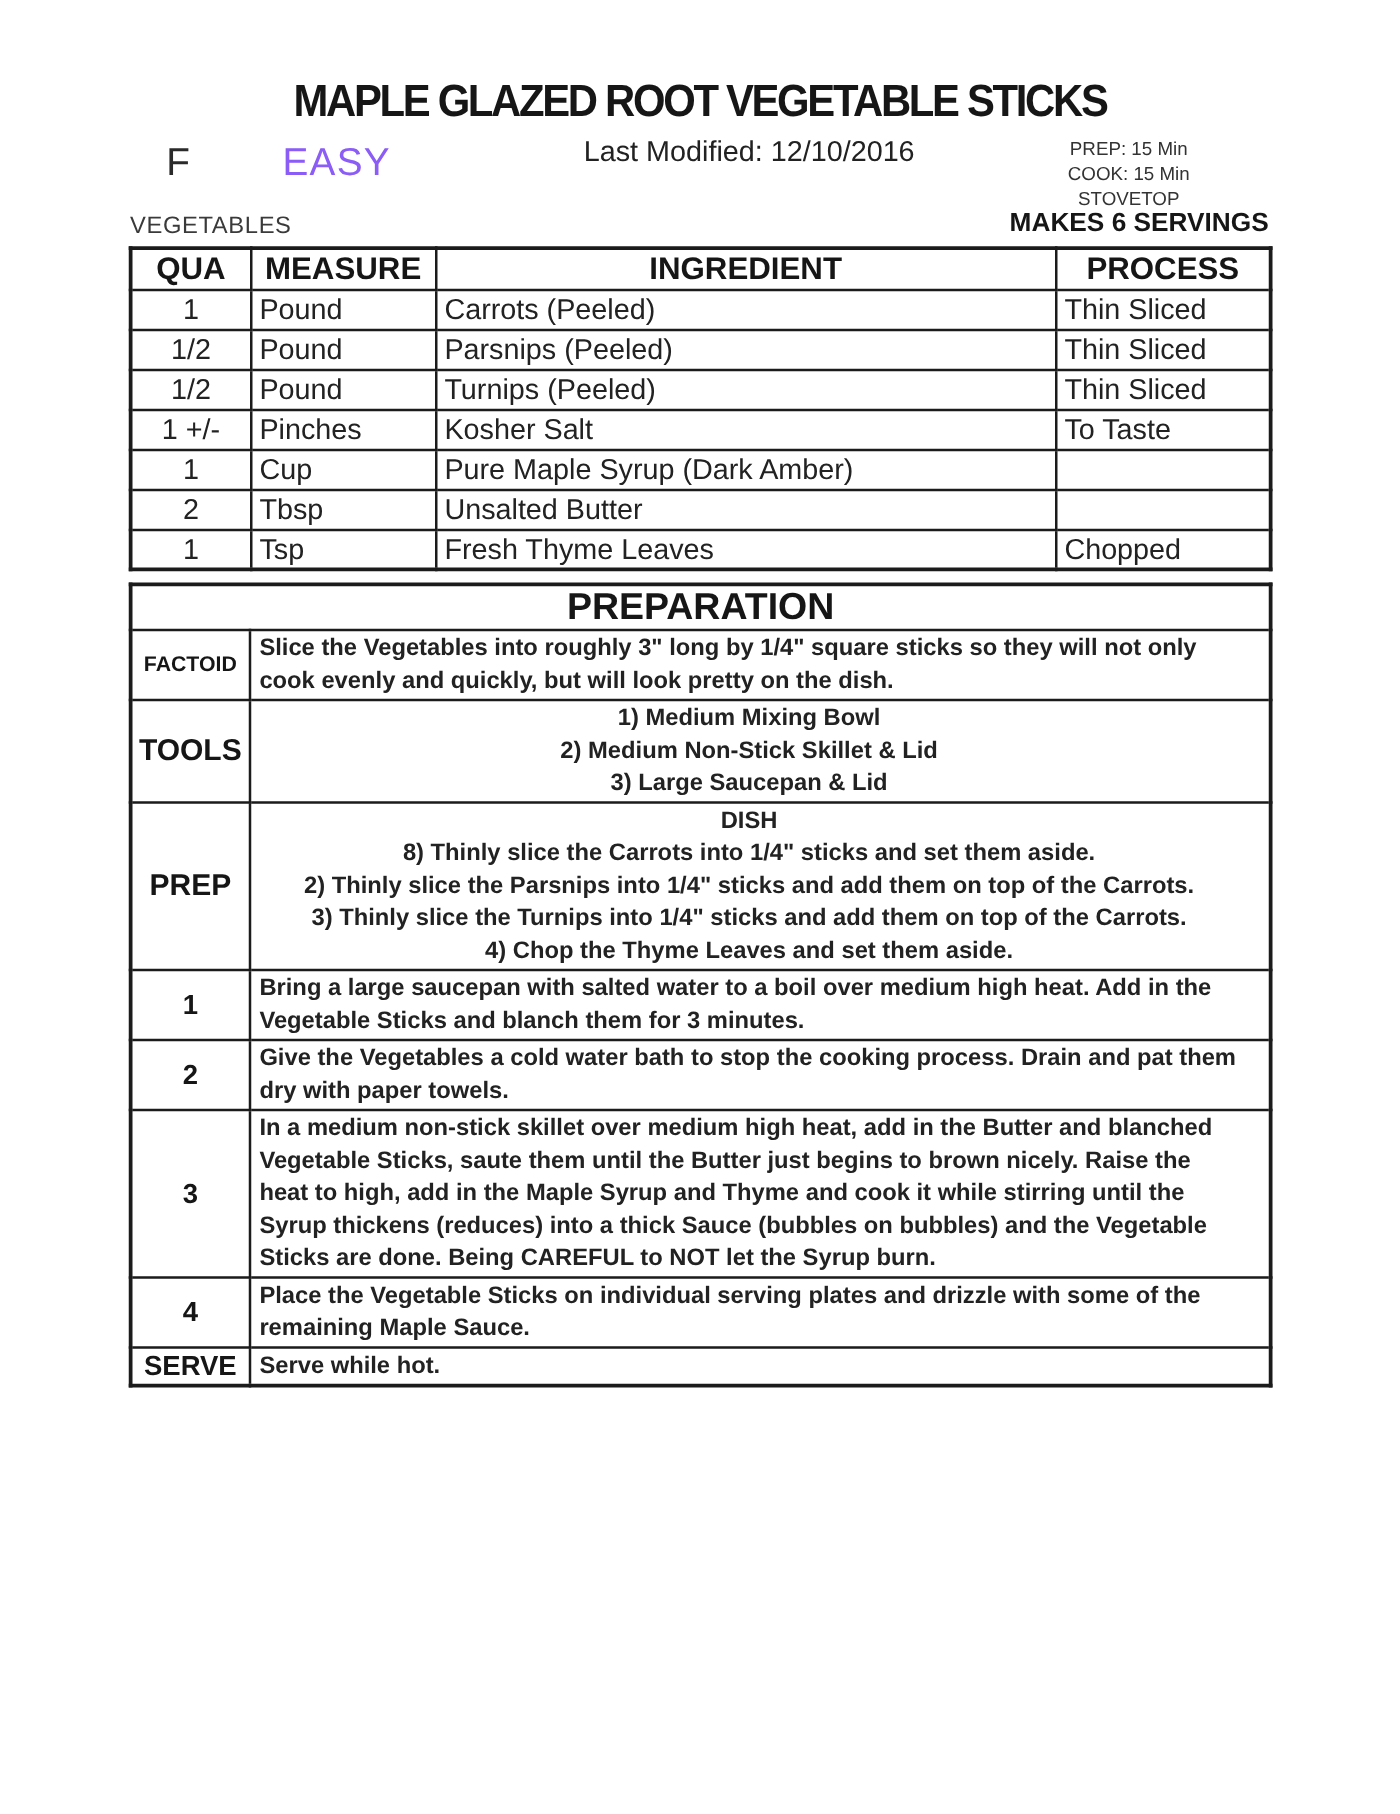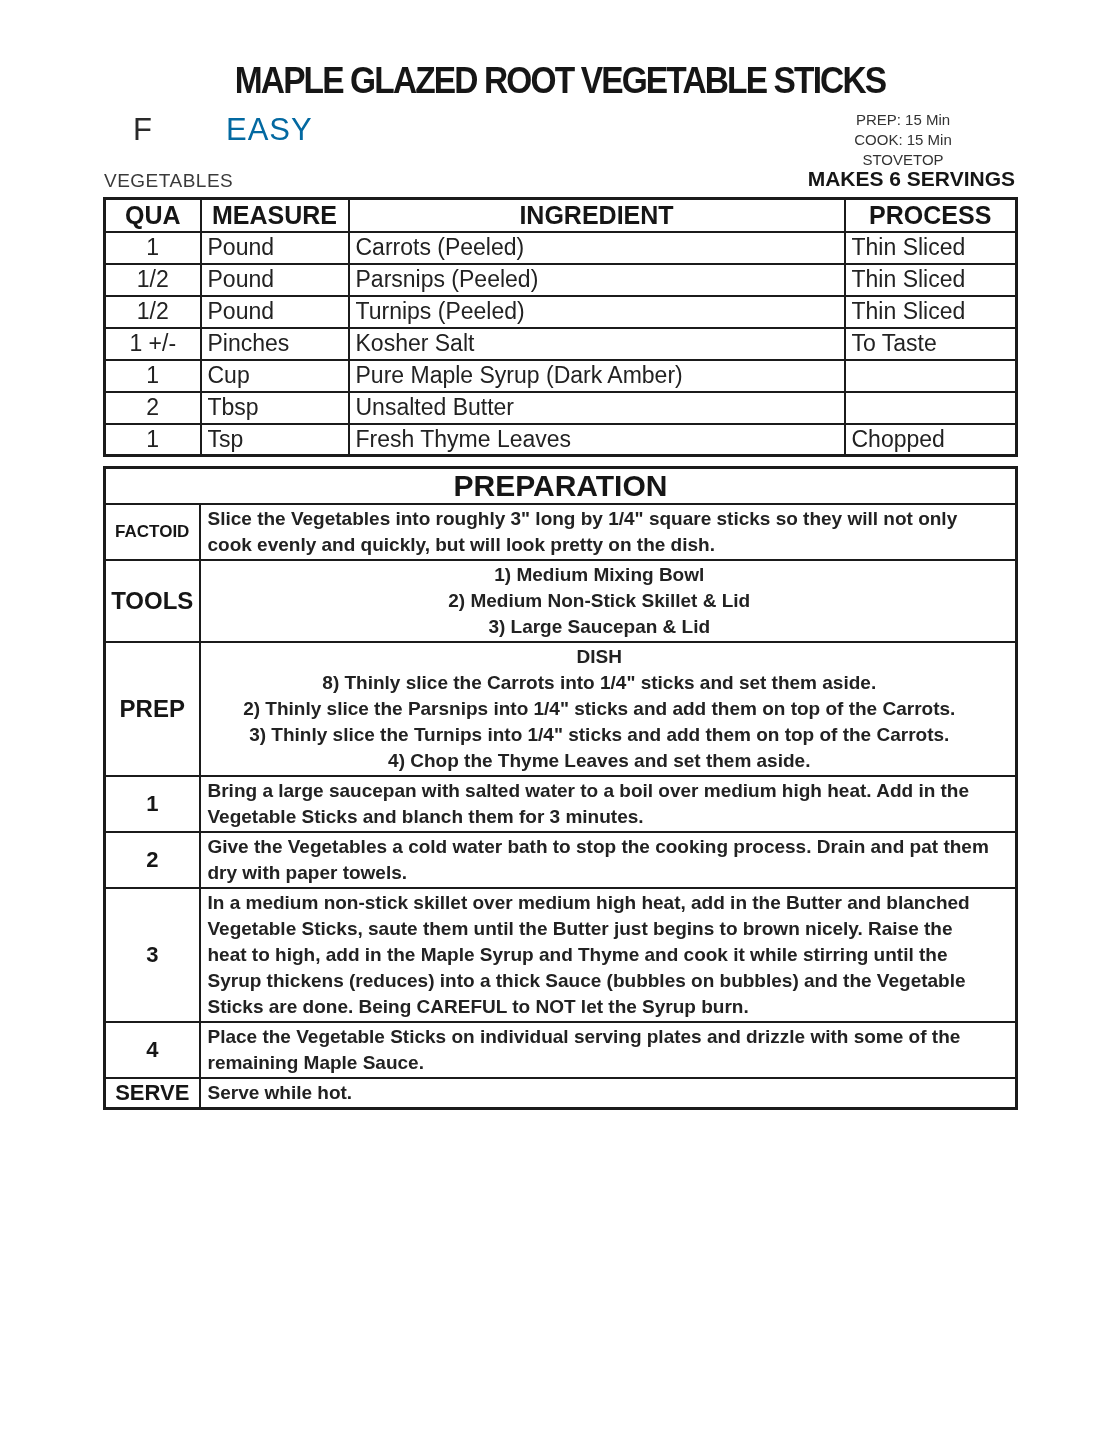--- a/index.html
+++ b/index.html
@@ -10,21 +10,21 @@
     overflow:hidden;
   }
   
   .title {
     position:absolute; top:60px; left:0; width:1120px; text-align:center;
     font-size:36px; font-weight:700; letter-spacing:-2px; color:#161616;
     transform:scaleX(0.93); transform-origin:50% 50%;
     white-space:nowrap;
   }
   .grade   { position:absolute; left:133px; top:112px; font-size:31px; color:#2a2a2a; }
-  .difficulty { position:absolute; left:226px; top:112px; font-size:31px; letter-spacing:1px; color:#0369a1; }
+  .difficulty { position:absolute; left:226px; top:112px; font-size:31px; letter-spacing:1px; color:#8b5cf6; }
   .modified { position:absolute; left:467px; top:108px; font-size:23px; color:#222; }
   .meta-block {
     position:absolute; left:828px; top:110px; width:150px; text-align:center;
     font-size:15px; line-height:20px; color:#333;
   }
   .category { position:absolute; left:104px; top:170px; font-size:19px; color:#3a3a3a; letter-spacing:0.5px; }
   .servings { position:absolute; right:105px; top:167px; font-size:21px; font-weight:700; color:#161616; }
 
   
   table { border-collapse:collapse; table-layout:fixed; background:#fff; }
@@ -56,20 +56,21 @@
 </style>
 </head>
 <body>
 
 <div class="page">
 
   <div class="title">MAPLE GLAZED ROOT VEGETABLE STICKS</div>
 
   <div class="grade">F</div>
   <div class="difficulty">EASY</div>
+  <div class="modified">Last Modified: 12/10/2016</div>
 
   <div class="meta-block">
     <div>PREP: 15 Min</div>
     <div>COOK: 15 Min</div>
     <div>STOVETOP</div>
   </div>
 
   <div class="category">VEGETABLES</div>
   <div class="servings">MAKES 6 SERVINGS</div>
 

